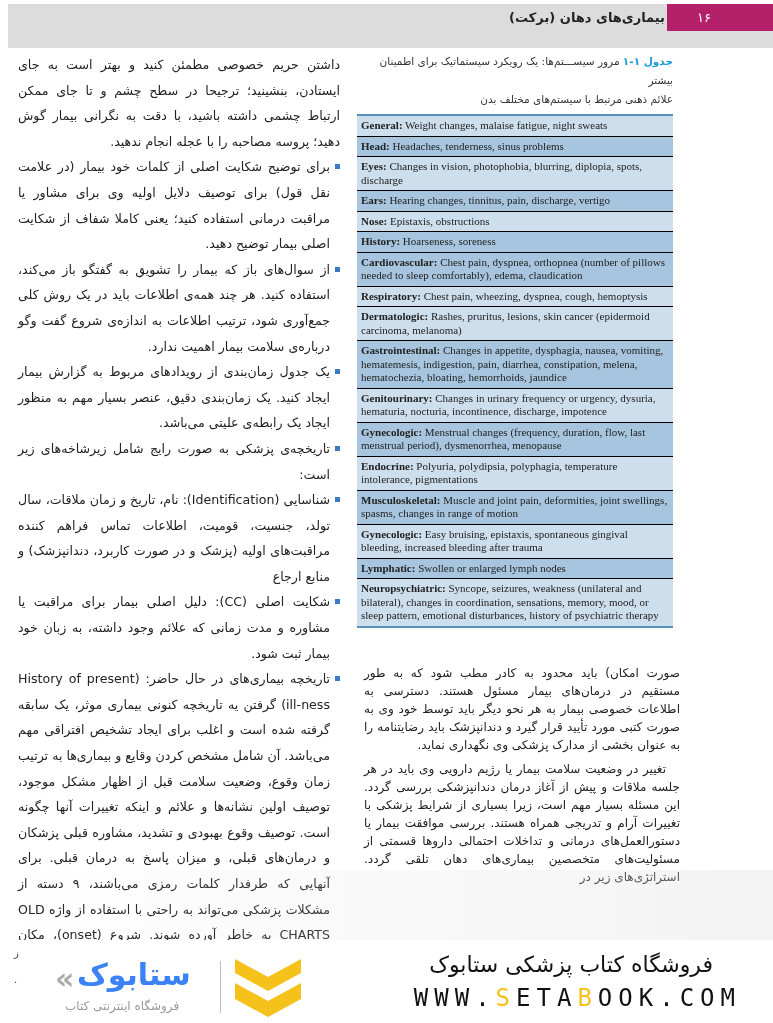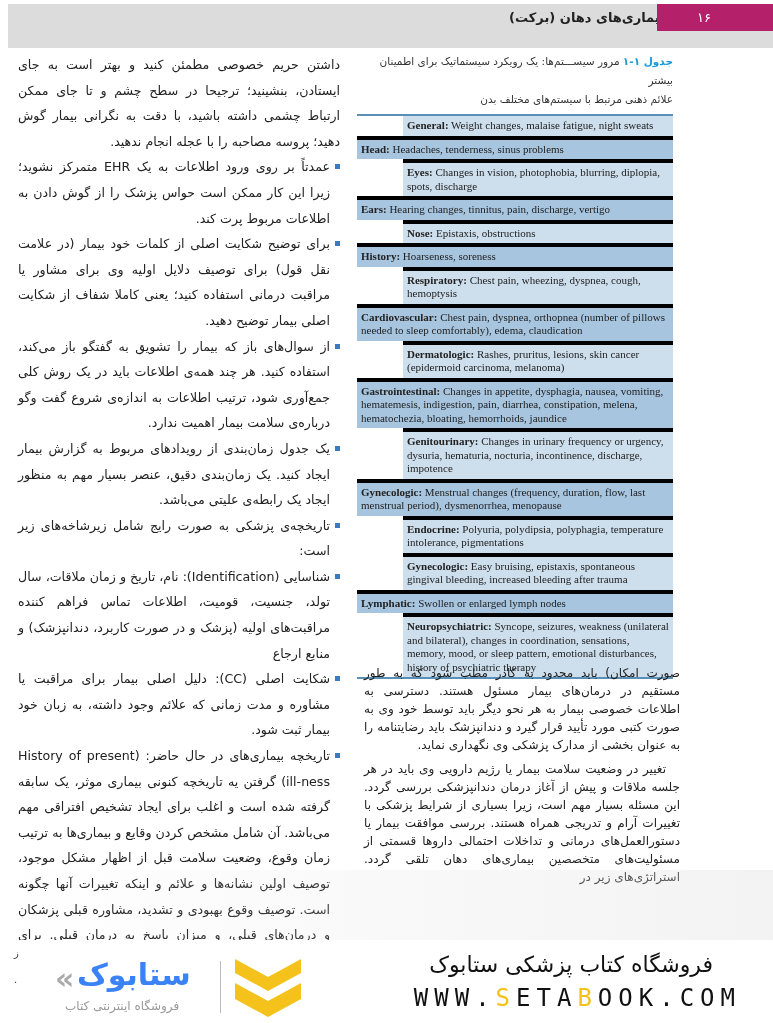--- a/index.html
+++ b/index.html
@@ -1,37 +1,37 @@
 <!DOCTYPE html>
 <html><head>
 <meta charset="utf-8">
 <style>
   html, body { margin:0; padding:0; }
   body { width:773px; height:1023px; background:#fff; position:relative; overflow:hidden;
          font-family:"DejaVu Sans", sans-serif; color:#222; }
   .header { position:absolute; left:8px; top:4px; width:765px; height:44px; background:#dddcdc; }
   .header .pageno { position:absolute; right:0; top:0; width:100px; height:27px; background:#b5206b;
-         color:#fff; font-size:13px; line-height:27px; text-align:right; padding-right:16px; }
+         color:#fff; font-size:13px; line-height:27px; text-align:right; padding-right:6px; }
   .header .pageno span { position:absolute; right:62px; top:0; }
   .header .title { position:absolute; right:108px; top:0; line-height:27px; font-size:13px; font-weight:bold; color:#222; direction:rtl; }
 
   .col-left { position:absolute; left:18px; top:52px; width:322px; direction:rtl; text-align:justify;
          font-size:12.6px; line-height:25.6px; }
   .col-left p { margin:0; }
   .col-left .bullet { position:relative; padding-right:10px; }
   .col-left .bullet::before { content:""; position:absolute; right:0; top:10px; width:5px; height:5px; background:#3a7bbf; }
 
   .table-wrap { position:absolute; left:357px; top:52px; width:316px; }
   .caption { direction:rtl; text-align:right; font-size:10.5px; line-height:19px; color:#333; }
   .caption .lbl { color:#1a9ad6; font-weight:bold; }
   .rows { margin-top:5px; border-top:2px solid #5a8fb8; border-bottom:2px solid #5a8fb8; }
-  .row { font-family:"Liberation Serif", serif; font-size:11px; line-height:13.5px; padding:3px 4px; color:#222; border-top:4px solid #000000; }
+  .row { font-family:"Liberation Serif", serif; font-size:11px; line-height:13.5px; padding:3px 4px; color:#222; border-top:1px solid #000000; }
   .row:first-child { border-top:none; }
   .row b { font-weight:bold; }
-  .row.a { background:#cddeed;margin-left:46px; }
+  .row.a { background:#cddeed; }
   .row.b { background:#a7c5df; }
 
   .col-right-text { position:absolute; left:364px; top:664px; width:316px; direction:rtl; text-align:justify;
          font-size:12px; line-height:18px; }
   .col-right-text p { margin:0; }
   .col-right-text .indent { text-indent:14px; margin-top:6px; }
 
   .fade { position:absolute; left:0; top:870px; width:773px; height:70px;
           background:linear-gradient(to right, rgba(255,255,255,0) 0%, rgba(220,220,220,0.35) 100%); pointer-events:none; }
 
@@ -52,21 +52,20 @@
 
 <div class="header">
   <div class="title">بیماری‌های دهان (برکت)</div>
   <div class="pageno">
     <span>۱۶</span>
   </div>
 </div>
 
 <div class="col-left">
   <p>داشتن حریم خصوصی مطمئن کنید و بهتر است به جای ایستادن، بنشینید؛ ترجیحا در سطح چشم و تا جای ممکن ارتباط چشمی داشته باشید، با دقت به نگرانی بیمار گوش دهید؛ پروسه مصاحبه را با عجله انجام ندهید.</p>
-  <p class="bullet">عمدتاً بر روی ورود اطلاعات به یک EHR متمرکز نشوید؛ زیرا این کار ممکن است حواس پزشک را از گوش دادن به اطلاعات مربوط پرت کند.</p>
   <p class="bullet">برای توضیح شکایت اصلی از کلمات خود بیمار (در علامت نقل قول) برای توصیف دلایل اولیه وی برای مشاور یا مراقبت درمانی استفاده کنید؛ یعنی کاملا شفاف از شکایت اصلی بیمار توضیح دهید.</p>
   <p class="bullet">از سوال‌های باز که بیمار را تشویق به گفتگو باز می‌کند، استفاده کنید. هر چند همه‌ی اطلاعات باید در یک روش کلی جمع‌آوری شود، ترتیب اطلاعات به اندازه‌ی شروع گفت وگو درباره‌ی سلامت بیمار اهمیت ندارد.</p>
   <p class="bullet">یک جدول زمان‌بندی از رویدادهای مربوط به گزارش بیمار ایجاد کنید. یک زمان‌بندی دقیق، عنصر بسیار مهم به منظور ایجاد یک رابطه‌ی علیتی می‌باشد.</p>
   <p class="bullet">تاریخچه‌ی پزشکی به صورت رایج شامل زیرشاخه‌های زیر است:</p>
   <p class="bullet">شناسایی (Identification): نام، تاریخ و زمان ملاقات، سال تولد، جنسیت، قومیت، اطلاعات تماس فراهم کننده مراقبت‌های اولیه (پزشک و در صورت کاربرد، دندانپزشک) و منابع ارجاع</p>
   <p class="bullet">شکایت اصلی (CC): دلیل اصلی بیمار برای مراقبت یا مشاوره و مدت زمانی که علائم وجود داشته، به زبان خود بیمار ثبت شود.</p>
   <p class="bullet">تاریخچه بیماری‌های در حال حاضر: (History of present ill-ness) گرفتن یه تاریخچه کنونی بیماری موثر، یک سابقه گرفته شده است و اغلب برای ایجاد تشخیص افتراقی مهم می‌باشد. آن شامل مشخص کردن وقایع و بیماری‌ها به ترتیب زمان وقوع، وضعیت سلامت قبل از اظهار مشکل موجود، توصیف اولین نشانه‌ها و علائم و اینکه تغییرات آنها چگونه است. توصیف وقوع بهبودی و تشدید، مشاوره قبلی پزشکان و درمان‌های قبلی، و میزان پاسخ به درمان قبلی. برای آنهایی که طرفدار کلمات رمزی می‌باشند، ۹ دسته از مشکلات پزشکی می‌تواند به راحتی با استفاده از واژه OLD CHARTS به خاطر آورده شوند. شروع (onset)، مکان (Location)، مدت زمان (Duration)، فاکتورهای</p>
 </div>
 
 <div class="table-wrap">
@@ -74,27 +73,28 @@
     <div><span class="lbl">جدول ۱-۱</span> <span>مرور سیســـتم‌ها: یک رویکرد سیستماتیک برای اطمینان بیشتر</span></div>
     <div>علائم ذهنی مرتبط با سیستم‌های مختلف بدن</div>
   </div>
   <div class="rows">
     <div class="row a"><b>General:</b> <span>Weight changes, malaise fatigue, night sweats</span></div>
     <div class="row b"><b>Head:</b> <span>Headaches, tenderness, sinus problems</span></div>
     <div class="row a"><b>Eyes:</b> <span>Changes in vision, photophobia, blurring, diplopia, spots, discharge</span></div>
     <div class="row b"><b>Ears:</b> <span>Hearing changes, tinnitus, pain, discharge, vertigo</span></div>
     <div class="row a"><b>Nose:</b> <span>Epistaxis, obstructions</span></div>
     <div class="row b"><b>History:</b> <span>Hoarseness, soreness</span></div>
+    <div class="row b"><b>Cardiovascular:</b> <span>Chest pain, dyspnea, orthopnea (number of pillows needed to sleep comfortably), edema, claudication</span></div>
     <div class="row a"><b>Respiratory:</b> <span>Chest pain, wheezing, dyspnea, cough, hemoptysis</span></div>
-    <div class="row b"><b>Cardiovascular:</b> <span>Chest pain, dyspnea, orthopnea (number of pillows needed to sleep comfortably), edema, claudication</span></div>
     <div class="row a"><b>Dermatologic:</b> <span>Rashes, pruritus, lesions, skin cancer (epidermoid carcinoma, melanoma)</span></div>
     <div class="row b"><b>Gastrointestinal:</b> <span>Changes in appetite, dysphagia, nausea, vomiting, hematemesis, indigestion, pain, diarrhea, constipation, melena, hematochezia, bloating, hemorrhoids, jaundice</span></div>
     <div class="row a"><b>Genitourinary:</b> <span>Changes in urinary frequency or urgency, dysuria, hematuria, nocturia, incontinence, discharge, impotence</span></div>
     <div class="row b"><b>Gynecologic:</b> <span>Menstrual changes (frequency, duration, flow, last menstrual period), dysmenorrhea, menopause</span></div>
     <div class="row a"><b>Endocrine:</b> <span>Polyuria, polydipsia, polyphagia, temperature intolerance, pigmentations</span></div>
+    <div class="row b"><b>Musculoskeletal:</b> <span>Muscle and joint pain, deformities, joint swellings, spasms, changes in range of motion</span></div>
     <div class="row a"><b>Gynecologic:</b> <span>Easy bruising, epistaxis, spontaneous gingival bleeding, increased bleeding after trauma</span></div>
     <div class="row b"><b>Lymphatic:</b> <span>Swollen or enlarged lymph nodes</span></div>
     <div class="row a"><b>Neuropsychiatric:</b> <span>Syncope, seizures, weakness (unilateral and bilateral), changes in coordination, sensations, memory, mood, or sleep pattern, emotional disturbances, history of psychiatric therapy</span></div>
   </div>
 </div>
 
 <div class="col-right-text">
   <p>صورت امکان) باید محدود به کادر مطب شود که به طور مستقیم در درمان‌های بیمار مسئول هستند. دسترسی به اطلاعات خصوصی بیمار به هر نحو دیگر باید توسط خود وی به صورت کتبی مورد تأیید قرار گیرد و دندانپزشک باید رضایتنامه را به عنوان بخشی از مدارک پزشکی وی نگهداری نماید.</p>
   <p class="indent">تغییر در وضعیت سلامت بیمار یا رژیم دارویی وی باید در هر جلسه ملاقات و پیش از آغاز درمان دندانپزشکی بررسی گردد. این مسئله بسیار مهم است، زیرا بسیاری از شرایط پزشکی با تغییرات آرام و تدریجی همراه هستند. بررسی موافقت بیمار یا دستورالعمل‌های درمانی و تداخلات احتمالی داروها قسمتی از مسئولیت‌های متخصصین بیماری‌های دهان تلقی گردد. استراتژی‌های زیر در</p>
 </div>

